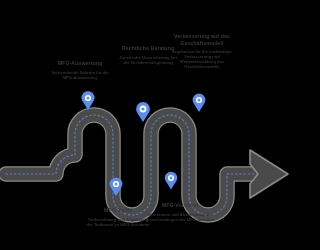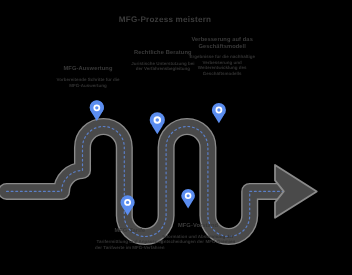--- a/index.html
+++ b/index.html
@@ -116,21 +116,20 @@
     </g>
 
     <g>
       <circle cx="199" cy="100" r="6.4" fill="#5b8def"></circle>
       <path d="M 194.4,104.5 L 199,112 L 203.6,104.5 Z" fill="#5b8def"></path>
       <circle cx="199" cy="100" r="3.1" fill="#ffffff"></circle>
       <circle cx="199" cy="100" r="1.5" fill="#5b8def"></circle>
     </g>
   </svg>
 
-  <div id="title">MFG-Prozess meistern</div>
 
   <div class="label" id="lbl-0">
     <span class="hd">MFG-Auswertung</span>
     <span class="bd">Vorbereitende Schritte für die MFG-Auswertung</span>
   </div>
 
   <div class="label" id="lbl-1">
     <span class="hd">Rechtliche Beratung</span>
     <span class="bd">Juristische Unterstützung bei der Verfahrensbegleitung</span>
   </div>

